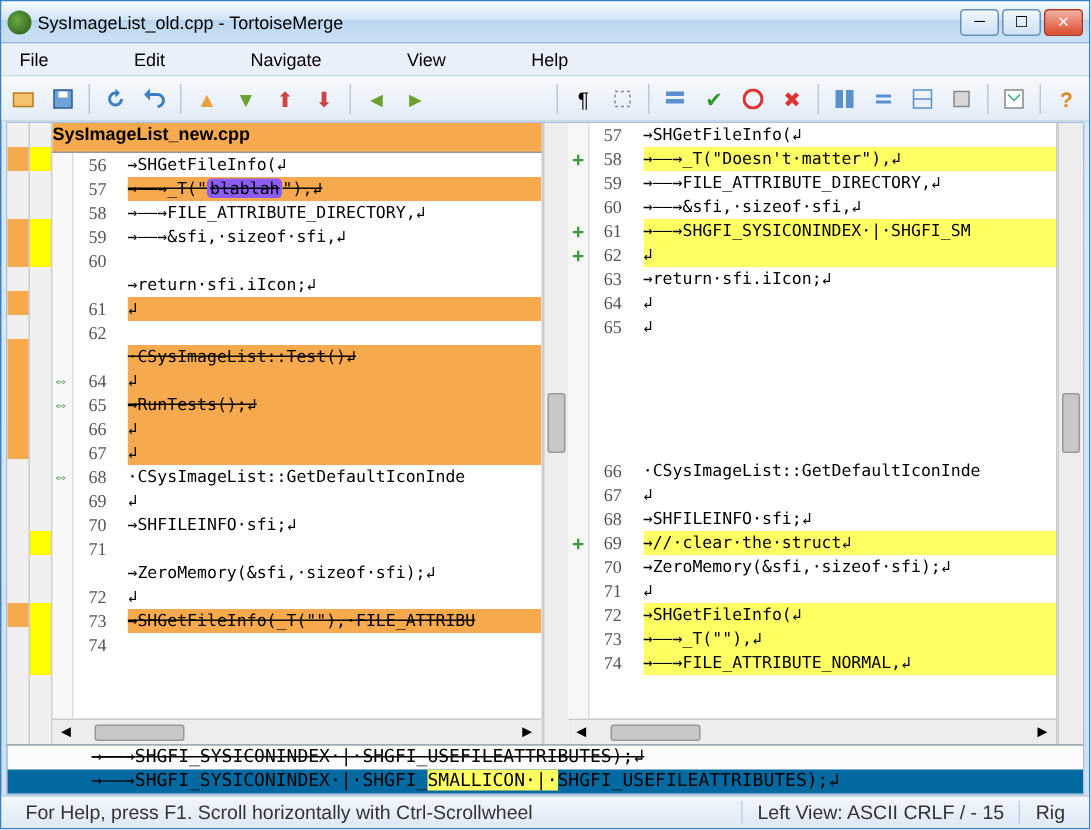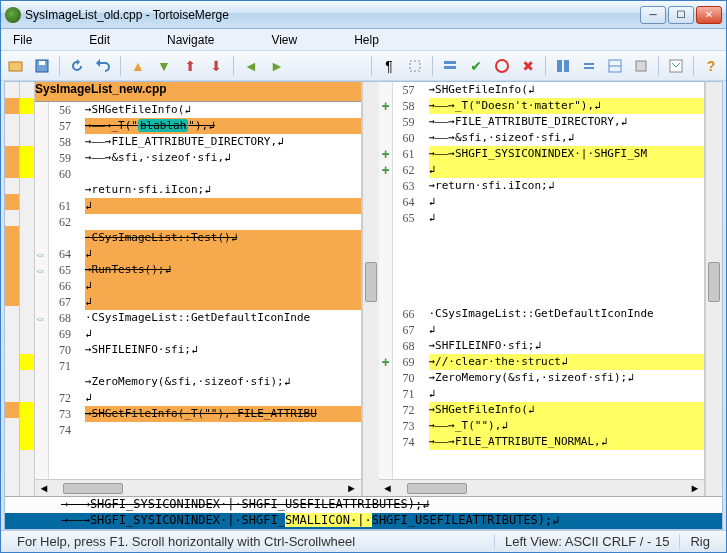--- a/index.html
+++ b/index.html
@@ -79,21 +79,21 @@
 .pane-head.orange{background:#f7a94e;}
 .pane-head.yellow{background:#ffff64;}
 .code-wrap{flex:1;display:flex;overflow:hidden;position:relative;}
 .ind-col{width:14px;background:#f7f7f7;border-right:1px solid #ddd;}
 .ln-col{width:36px;text-align:center;padding-right:4px;color:#555;font-family:Liberation Serif, serif;font-size:12px;}
 .code-col{flex:1;font-family:Consolas,monospace;font-size:11px;overflow:hidden;white-space:nowrap;}
 .line{height:16px;line-height:16px;}
 .lh-orange{background:#f7a94e;}
 .lh-yellow{background:#ffff64;}
 .lh-strike{text-decoration:line-through;}
-.lh-red{background:#14b8a6;border-radius:3px;padding:0 2px;}
+.lh-red{background:#8b5cf6;border-radius:3px;padding:0 2px;}
 .spacer-row{height:16px;}
 .plus-mark{
   color:#3a9a3a;font-weight:bold;font-size:14px;display:inline-block;
   width:14px;text-align:center;
 }
 .vscroll{width:17px;background:#ededed;border-left:1px solid #ccc;position:relative;}
 .vscroll .thumb{position:absolute;left:2px;right:2px;background:#c8c8c8;border:1px solid #999;border-radius:2px;}
 .hscroll{height:17px;background:#ededed;border-top:1px solid #ccc;display:flex;align-items:center;}
 .hscroll .thumb{height:11px;background:#c8c8c8;border:1px solid #999;border-radius:2px;}
 .bottom-pane{

